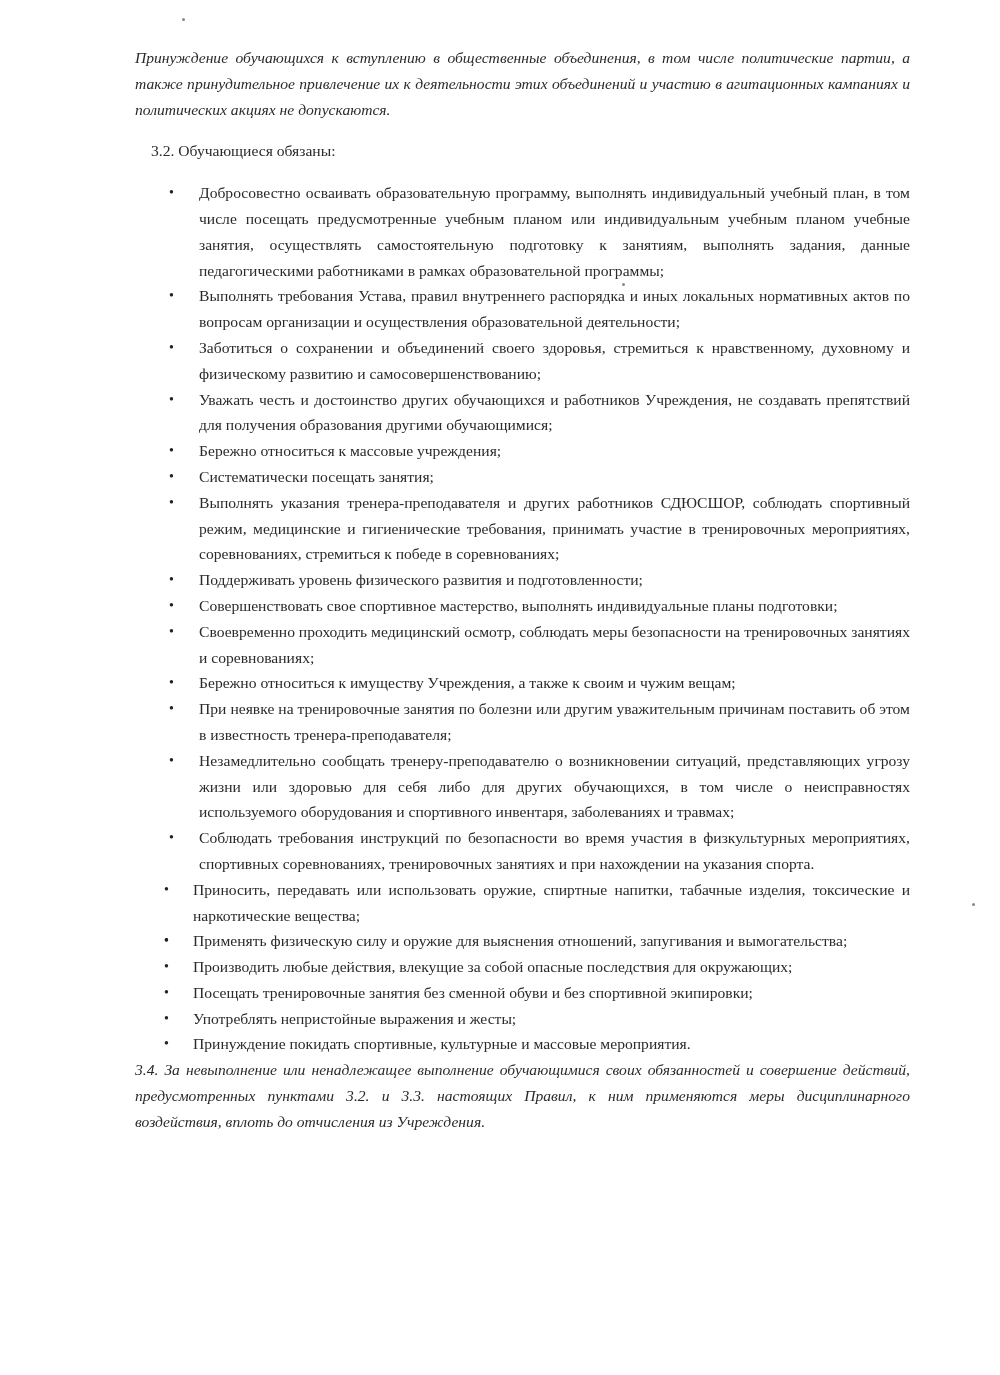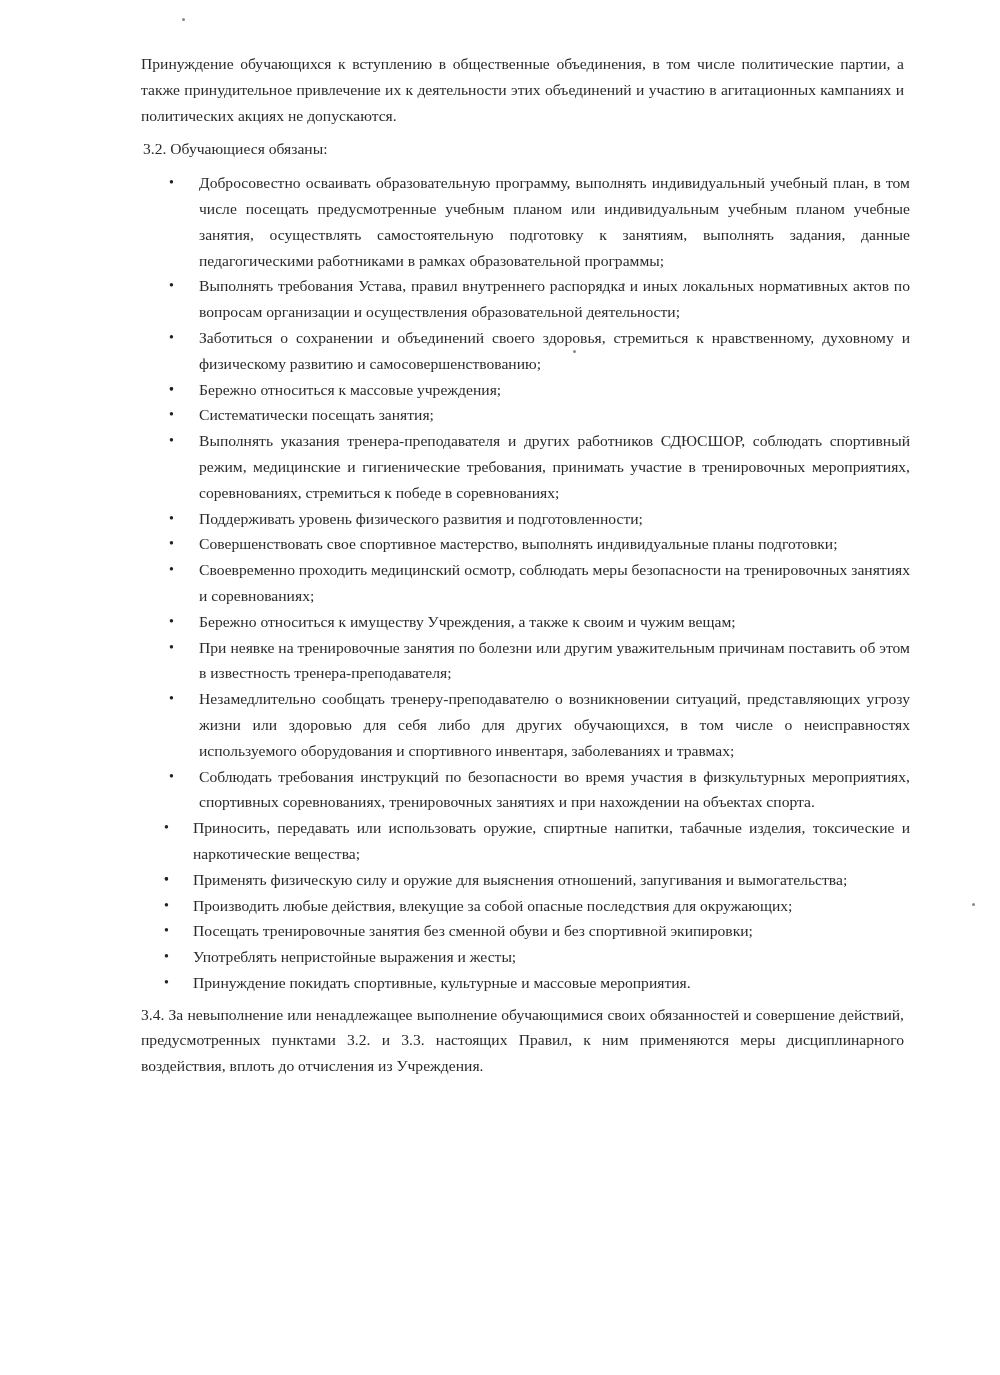--- a/index.html
+++ b/index.html
@@ -5,59 +5,59 @@
   html, body { margin: 0; padding: 0; background: #ffffff; }
   body {
     width: 1000px; height: 1375px; position: relative; overflow: hidden;
     font-family: "Liberation Serif", serif;
     color: #2a2a2a;
   }
   .page {
     position: absolute; left: 135px; top: 45px; width: 775px;
     font-size: 15.6px; line-height: 25.8px;
   }
-  .para { margin: 6px; text-align: justify; }
+  .para { margin: 0; text-align: justify; font-style: italic; }
   ul.bullets { list-style: none; margin: 0; padding: 0; }
   ul.bullets li { position: relative; text-align: justify; }
   ul.b32 li { padding-left: 64px; }
   ul.b32 li .bullet { position: absolute; left: 34px; top: 0; }
   ul.b33 li { padding-left: 58px; }
   ul.b33 li .bullet { position: absolute; left: 29px; top: 0; }
   .bullet { font-size: 14px; color: #222; }
-  .heading { margin: 8px; }
+  .heading { margin: 16px; }
   .heading33 { margin-top: 1px; }
   .speck { position: absolute; width: 3px; height: 3px; background: #888; border-radius: 50%; }
 </style>
 </head>
 <body>
 
 <div class="speck" style="left:182px;top:18px;"></div>
 <div class="speck" style="left:622px;top:283px;"></div>
 <div class="speck" style="left:573px;top:350px;"></div>
 <div class="speck" style="left:972px;top:903px;"></div>
 
 <div class="page">
   <p class="para">Принуждение обучающихся к вступлению в общественные объединения, в том числе политические партии, а также принудительное привлечение их к деятельности этих объединений и участию в агитационных кампаниях и политических акциях не допускаются.</p>
 
   <p class="heading">3.2. Обучающиеся обязаны:</p>
   <ul class="bullets b32">
     <li><span class="bullet">•</span><span>Добросовестно осваивать образовательную программу, выполнять индивидуальный учебный план, в том числе посещать предусмотренные учебным планом или индивидуальным учебным планом учебные занятия, осуществлять самостоятельную подготовку к занятиям, выполнять задания, данные педагогическими работниками в рамках образовательной программы;</span></li>
     <li><span class="bullet">•</span><span>Выполнять требования Устава, правил внутреннего распорядка и иных локальных нормативных актов по вопросам организации и осуществления образовательной деятельности;</span></li>
     <li><span class="bullet">•</span><span>Заботиться о сохранении и объединений своего здоровья, стремиться к нравственному, духовному и физическому развитию и самосовершенствованию;</span></li>
-    <li><span class="bullet">•</span></li>
+    <li><span class="bullet">•</span><span>Уважать честь и достоинство других обучающихся и работников Учреждения, не создавать препятствий для получения образования другими обучающимися;</span></li>
     <li><span class="bullet">•</span><span>Бережно относиться к массовые учреждения;</span></li>
     <li><span class="bullet">•</span><span>Систематически посещать занятия;</span></li>
     <li><span class="bullet">•</span><span>Выполнять указания тренера-преподавателя и других работников СДЮСШОР, соблюдать спортивный режим, медицинские и гигиенические требования, принимать участие в тренировочных мероприятиях, соревнованиях, стремиться к победе в соревнованиях;</span></li>
     <li><span class="bullet">•</span><span>Поддерживать уровень физического развития и подготовленности;</span></li>
     <li><span class="bullet">•</span><span>Совершенствовать свое спортивное мастерство, выполнять индивидуальные планы подготовки;</span></li>
     <li><span class="bullet">•</span><span>Своевременно проходить медицинский осмотр, соблюдать меры безопасности на тренировочных занятиях и соревнованиях;</span></li>
     <li><span class="bullet">•</span><span>Бережно относиться к имуществу Учреждения, а также к своим и чужим вещам;</span></li>
     <li><span class="bullet">•</span><span>При неявке на тренировочные занятия по болезни или другим уважительным причинам поставить об этом в известность тренера-преподавателя;</span></li>
     <li><span class="bullet">•</span><span>Незамедлительно сообщать тренеру-преподавателю о возникновении ситуаций, представляющих угрозу жизни или здоровью для себя либо для других обучающихся, в том числе о неисправностях используемого оборудования и спортивного инвентаря, заболеваниях и травмах;</span></li>
-    <li><span class="bullet">•</span><span>Соблюдать требования инструкций по безопасности во время участия в физкультурных мероприятиях, спортивных соревнованиях, тренировочных занятиях и при нахождении на объектах спорта.</span></li>
+    <li><span class="bullet">•</span><span>Соблюдать требования инструкций по безопасности во время участия в физкультурных мероприятиях, спортивных соревнованиях, тренировочных занятиях и при нахождении на указания спорта.</span></li>
   </ul>
 
   <ul class="bullets b33">
     <li><span class="bullet">•</span><span>Приносить, передавать или использовать оружие, спиртные напитки, табачные изделия, токсические и наркотические вещества;</span></li>
     <li><span class="bullet">•</span></li>
     <li><span class="bullet">•</span><span>Применять физическую силу и оружие для выяснения отношений, запугивания и вымогательства;</span></li>
     <li><span class="bullet">•</span><span>Производить любые действия, влекущие за собой опасные последствия для окружающих;</span></li>
     <li><span class="bullet">•</span><span>Посещать тренировочные занятия без сменной обуви и без спортивной экипировки;</span></li>
     <li><span class="bullet">•</span><span>Употреблять непристойные выражения и жесты;</span></li>
     <li><span class="bullet">•</span><span>Принуждение покидать спортивные, культурные и массовые мероприятия.</span></li>

